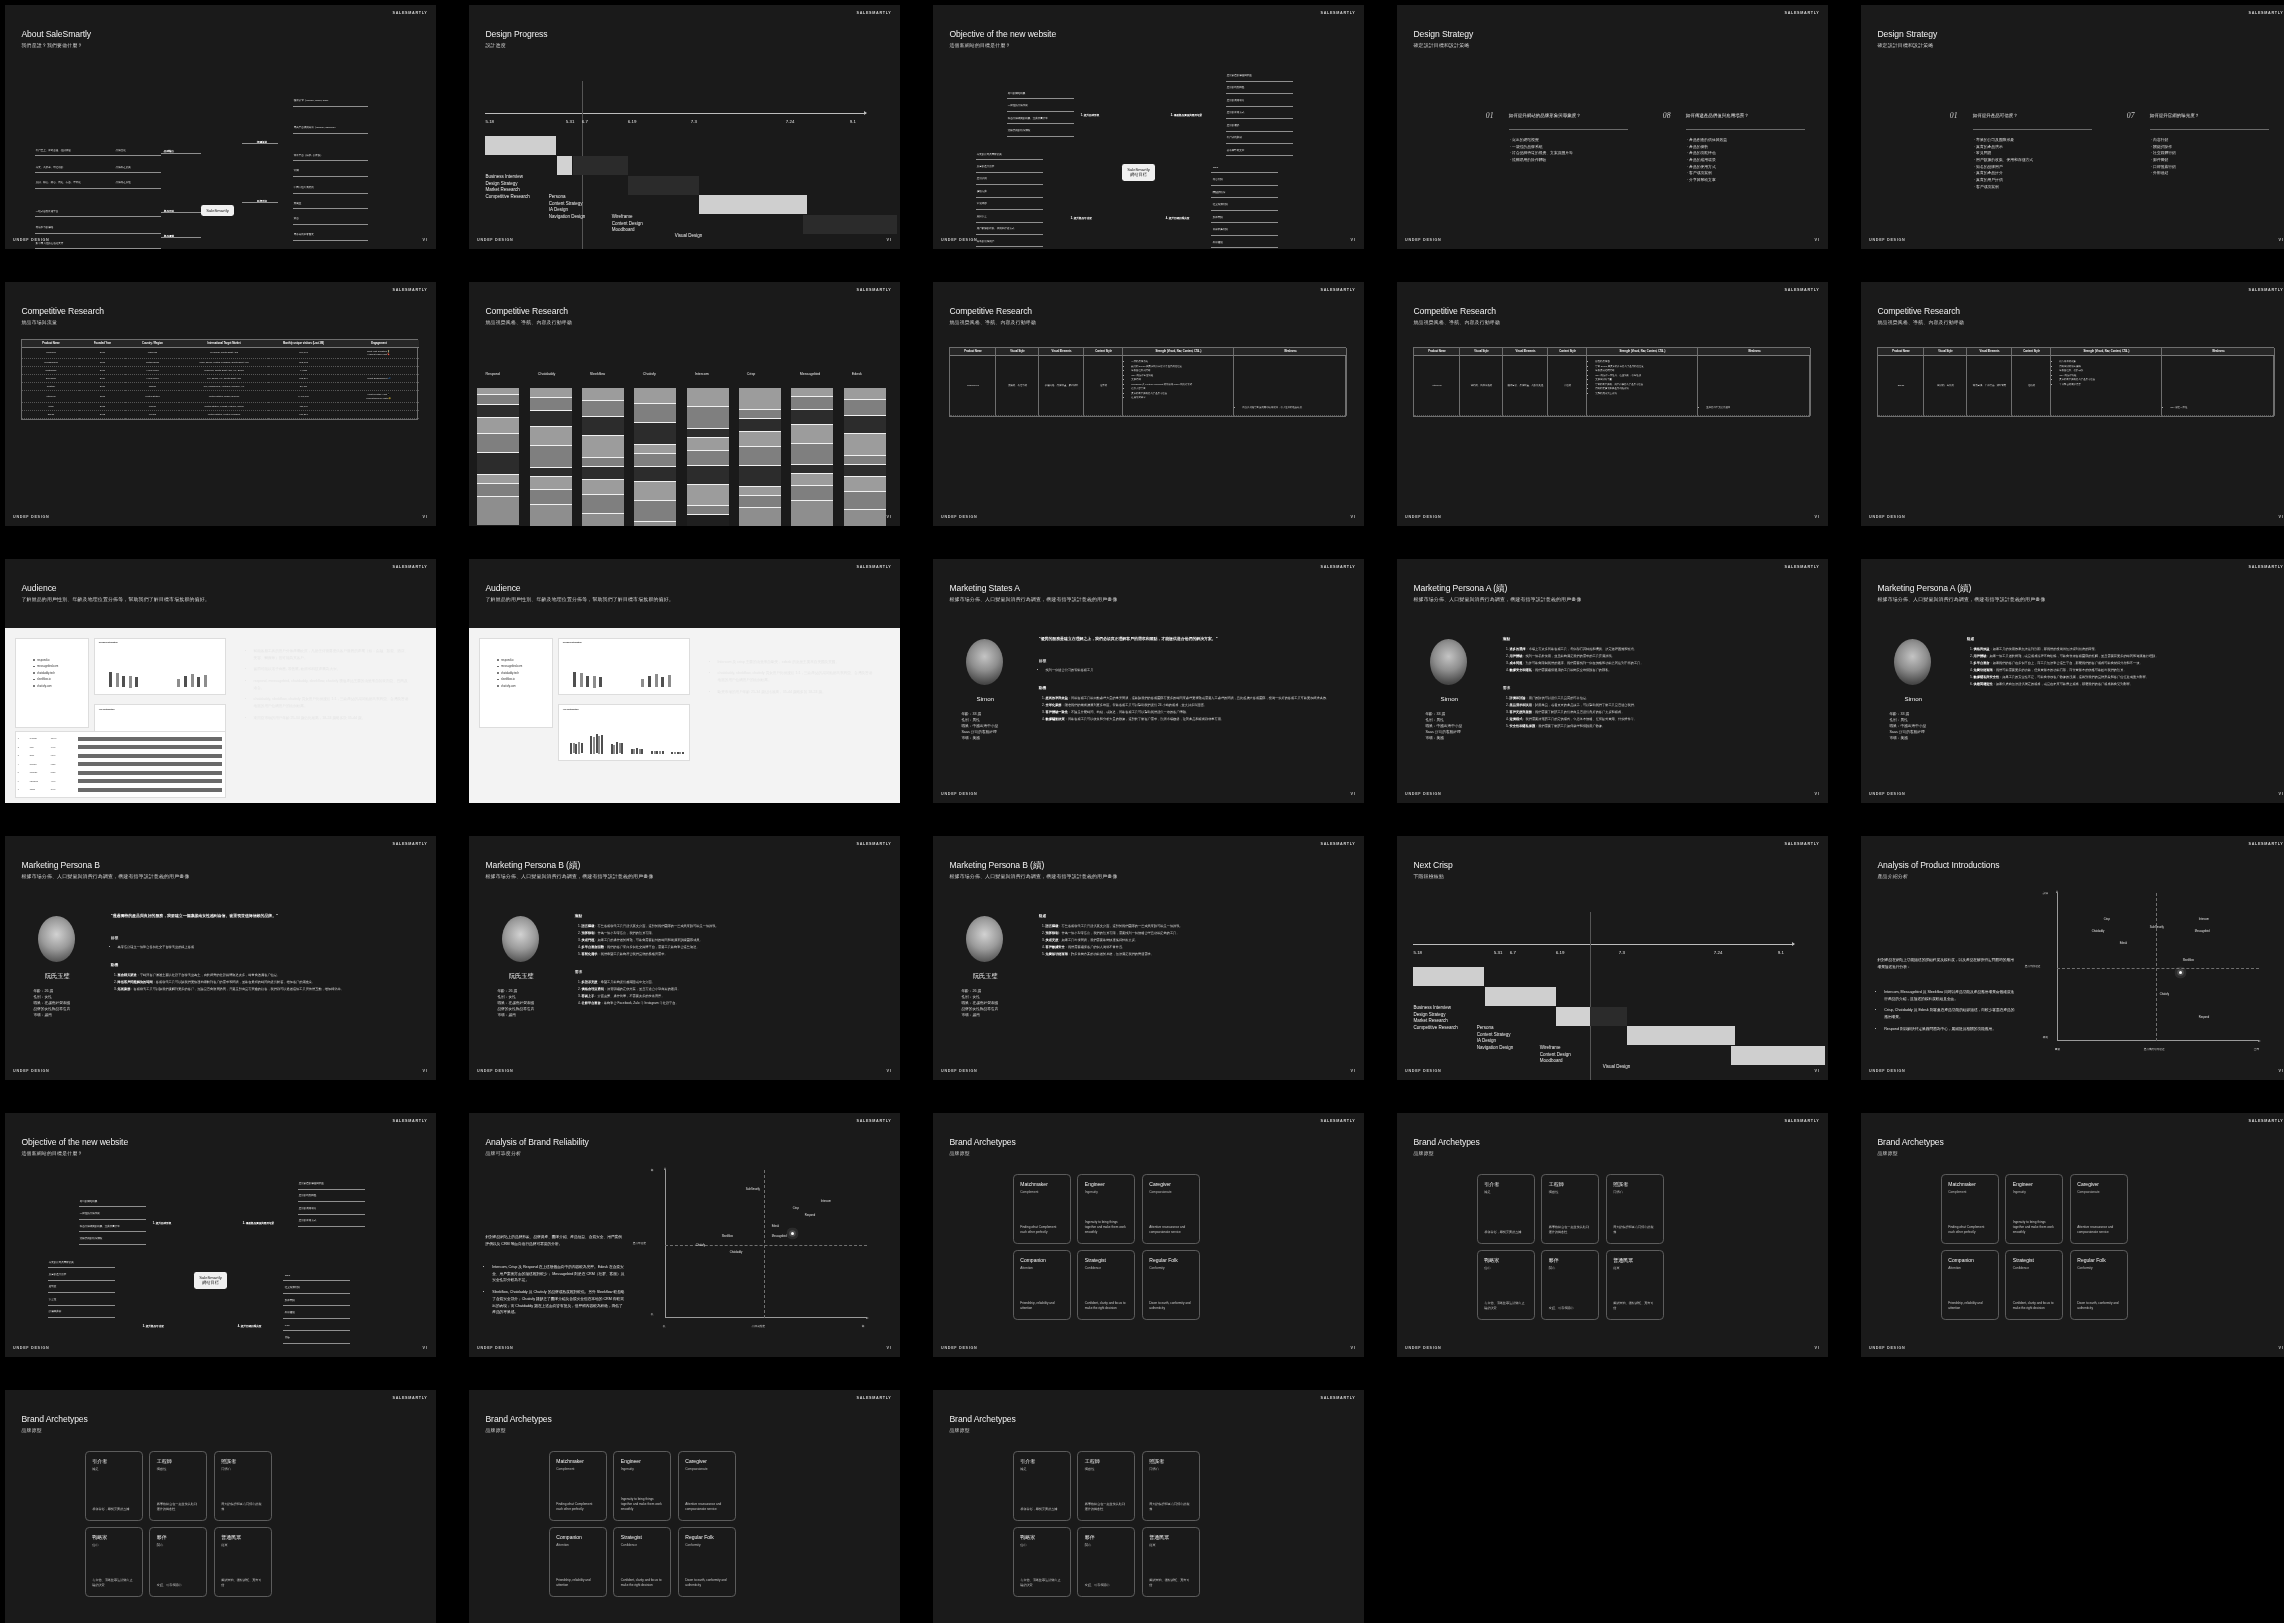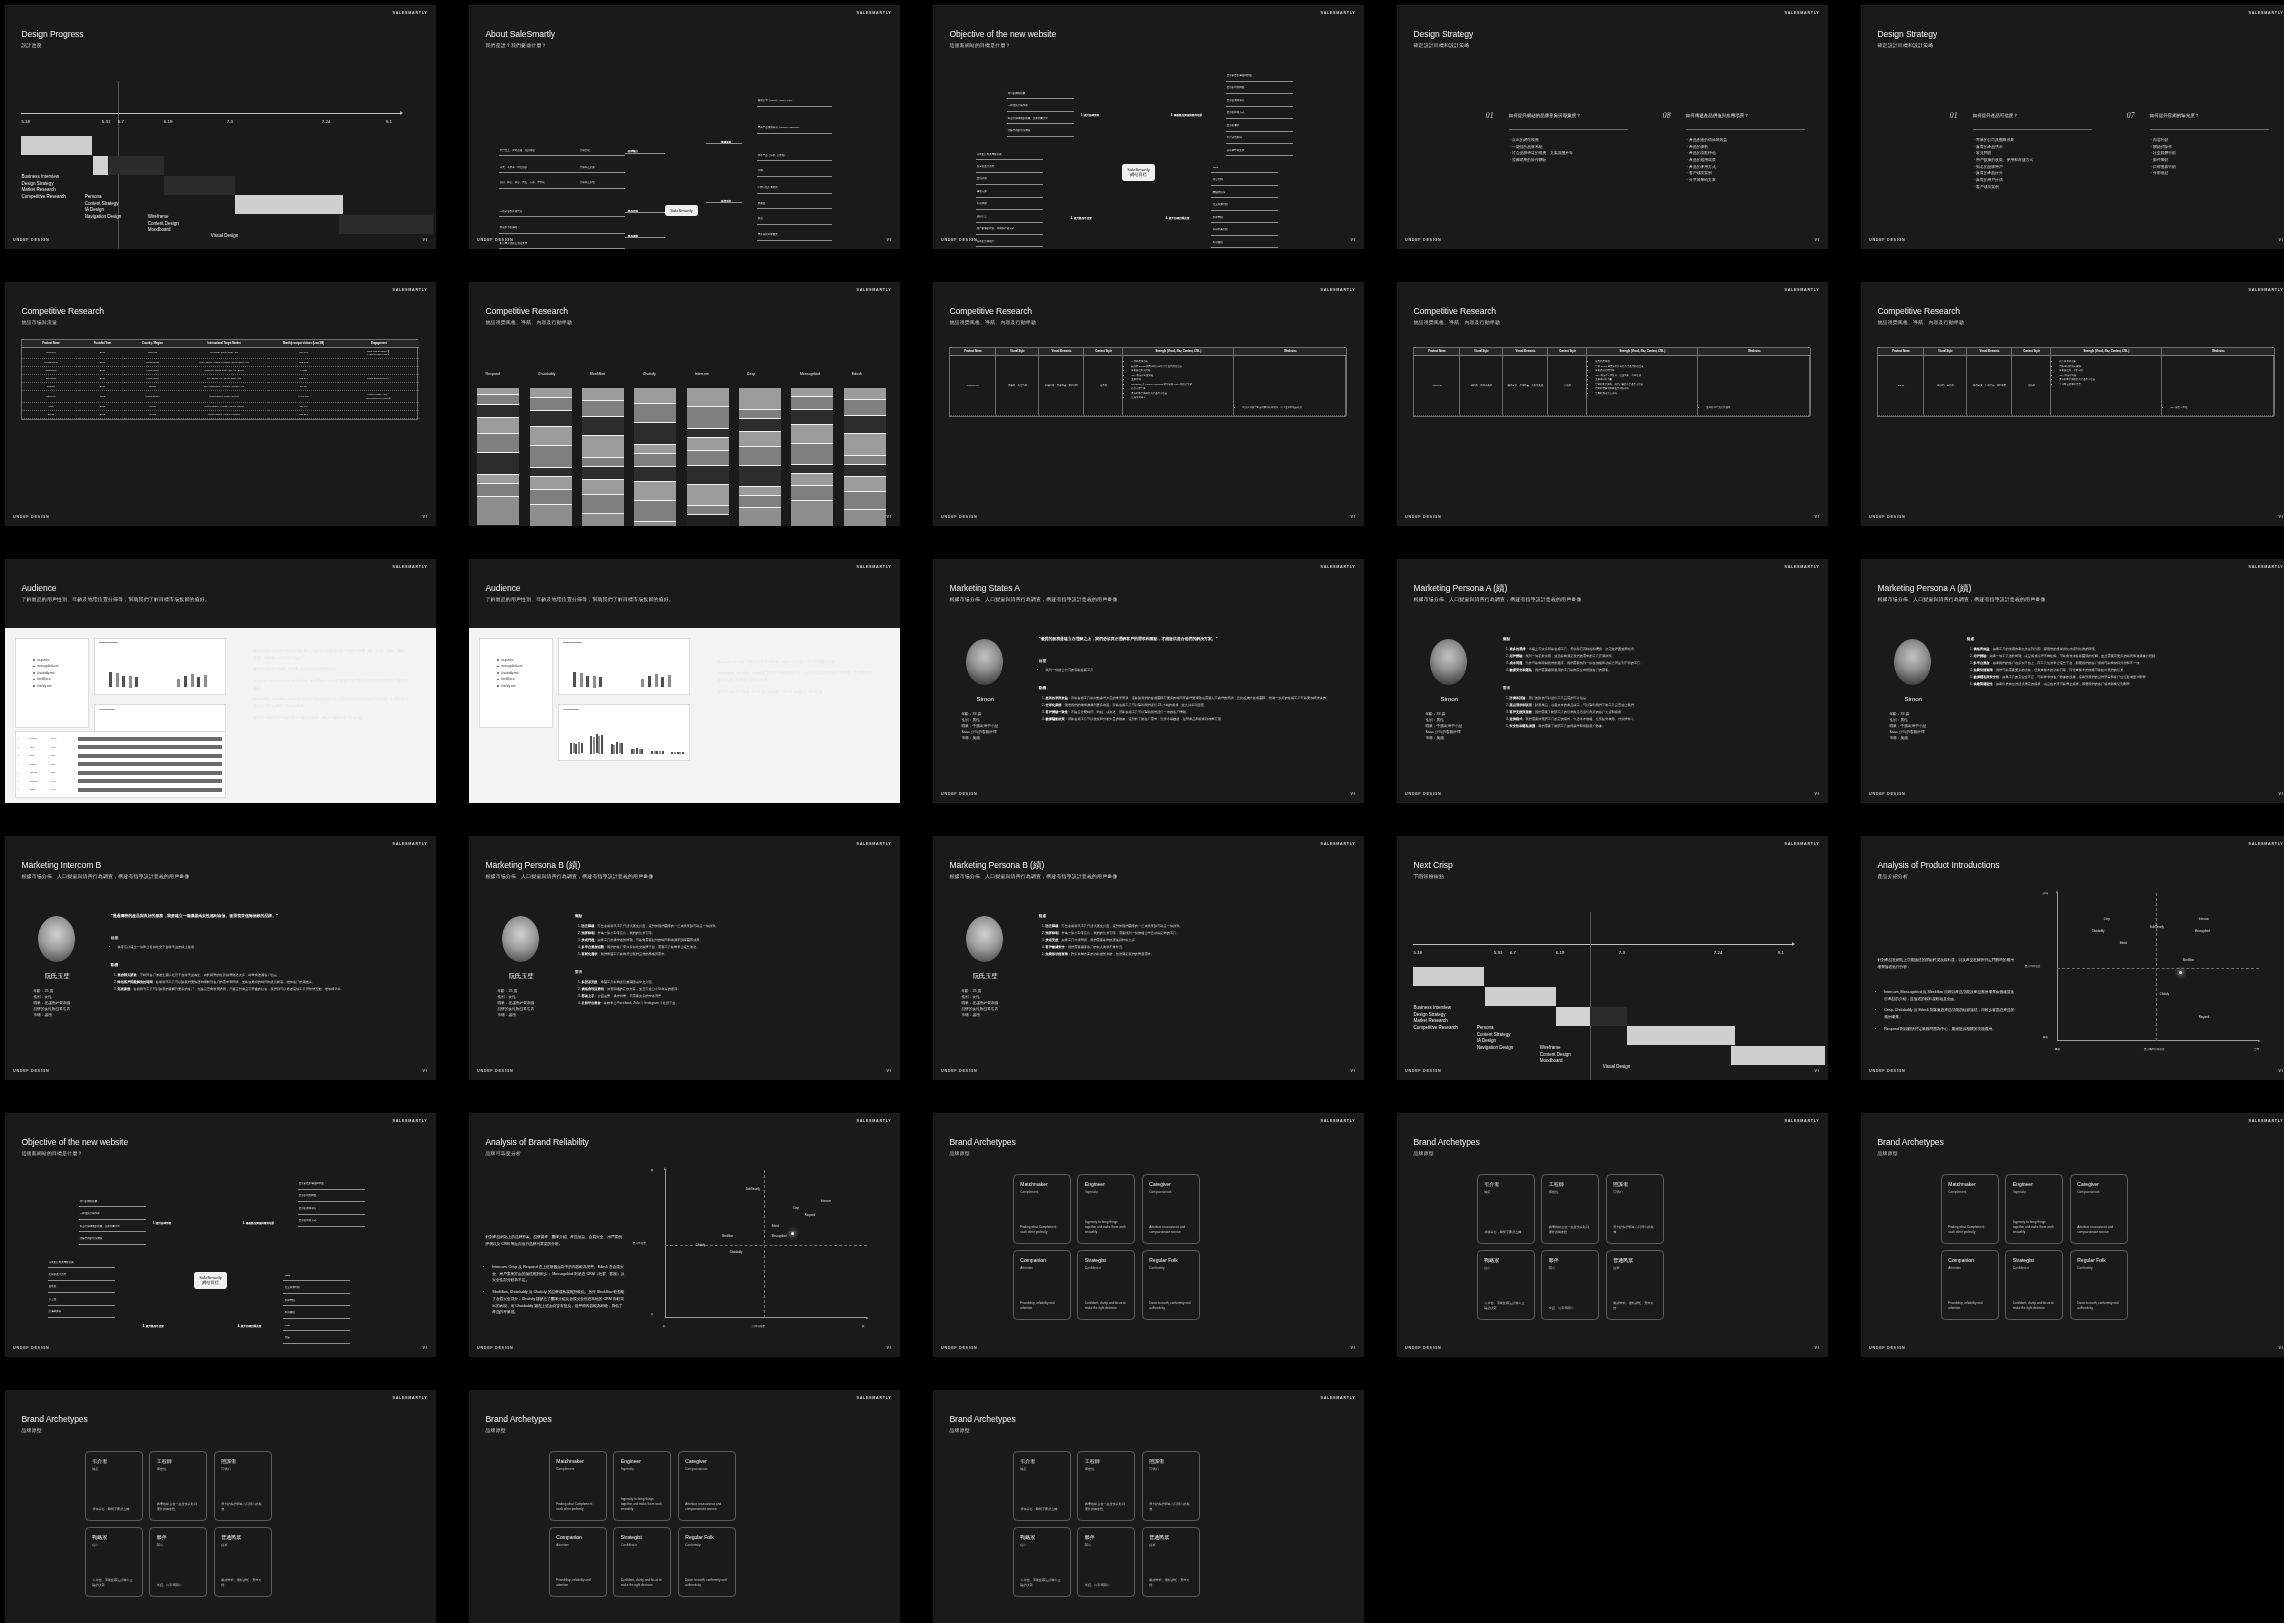--- a/index.html
+++ b/index.html
@@ -136,48 +136,20 @@
   .wf-col .seg { width:100%; border-bottom:0.6px solid #f0f0f0; }
 </style>
 </head>
 <body>
 
 <div id="grid">
     <div class="slide">
       <div class="hdr">SALESMARTLY</div>
   <div class="ftr-l">UNDEF DESIGN</div>
   <div class="ftr-r">VI</div>
-      <div class="title">Design Progress</div>
-  <div class="subtitle">設計進度</div>
-      <div class="body">
-        <div class="gantt-axis"></div>
-        <div class="gantt-vline" style="left:113px"></div>
-        <div class="tick" style="left:16.7px">5.18</div>
-        <div class="tick" style="left:97px">5.31</div>
-        <div class="tick" style="left:113px">6.7</div>
-        <div class="tick" style="left:159px">6.19</div>
-        <div class="tick" style="left:222px">7.3</div>
-        <div class="tick" style="left:317px">7.24</div>
-        <div class="tick" style="left:381px">9.1</div>
-        <div class="bar lt" style="left:16.7px;top:131px;width:71px"></div>
-        <div class="bar sol" style="left:88px;top:151px;width:15.5px"></div>
-        <div class="bar dk" style="left:104px;top:151px;width:55px"></div>
-        <div class="bar dk" style="left:159px;top:171px;width:71px"></div>
-        <div class="bar lt" style="left:230px;top:190px;width:108px"></div>
-        <div class="bar dk" style="left:334px;top:210px;width:94px"></div>
-        <div class="glbl" style="left:16.7px;top:169px">Business Interview<br>Design Strategy<br>Market Research<br>Competitive Research</div>
-        <div class="glbl" style="left:80px;top:189px">Persona<br>Content Strategy<br>IA Design<br>Navigation Design</div>
-        <div class="glbl" style="left:143px;top:209px">Wireframe<br>Content Design<br>Moodboard</div>
-        <div class="glbl" style="left:206px;top:228px">Visual Design</div>
-      </div>
-    </div>
-    <div class="slide">
-      <div class="hdr">SALESMARTLY</div>
-  <div class="ftr-l">UNDEF DESIGN</div>
-  <div class="ftr-r">VI</div>
       <div class="title">About SaleSmartly</div>
   <div class="subtitle">我們是誰？我們要做什麼？</div>
       <div class="body">
         <div class="mm-center" style="left:196px;top:200px">SaleSmartly</div>
         <div class="mm-node b" style="left:159px;top:145px">品牌核心</div>
         <div class="mm-line" style="left:156px;top:148px;width:40px"></div>
         <div class="mm-node" style="left:111px;top:144px">品牌文化</div>
         <div class="mm-node" style="left:31px;top:144px;width:76px">客戶至上、使命必達、坦誠溝通</div>
         <div class="mm-line" style="left:30px;top:150px;width:126px"></div>
         <div class="mm-node" style="left:111px;top:161px">品牌外在形象</div>
@@ -209,20 +181,48 @@
         <div class="mm-node b" style="left:252px;top:195px">目標市場</div>
         <div class="mm-line" style="left:237px;top:197px;width:36px"></div>
         <div class="mm-node" style="left:289px;top:181px;width:74px">中國大陸出海業務</div>
         <div class="mm-line" style="left:288px;top:188px;width:75px"></div>
         <div class="mm-node" style="left:289px;top:197px;width:74px">東南亞</div>
         <div class="mm-line" style="left:288px;top:203px;width:75px"></div>
         <div class="mm-node" style="left:289px;top:212px;width:74px">港台</div>
         <div class="mm-line" style="left:288px;top:219px;width:75px"></div>
         <div class="mm-node" style="left:289px;top:228px;width:74px">電子商務和零售業</div>
         <div class="mm-line" style="left:288px;top:235px;width:75px"></div>
+      </div>
+    </div>
+    <div class="slide">
+      <div class="hdr">SALESMARTLY</div>
+  <div class="ftr-l">UNDEF DESIGN</div>
+  <div class="ftr-r">VI</div>
+      <div class="title">Design Progress</div>
+  <div class="subtitle">設計進度</div>
+      <div class="body">
+        <div class="gantt-axis"></div>
+        <div class="gantt-vline" style="left:113px"></div>
+        <div class="tick" style="left:16.7px">5.18</div>
+        <div class="tick" style="left:97px">5.31</div>
+        <div class="tick" style="left:113px">6.7</div>
+        <div class="tick" style="left:159px">6.19</div>
+        <div class="tick" style="left:222px">7.3</div>
+        <div class="tick" style="left:317px">7.24</div>
+        <div class="tick" style="left:381px">9.1</div>
+        <div class="bar lt" style="left:16.7px;top:131px;width:71px"></div>
+        <div class="bar sol" style="left:88px;top:151px;width:15.5px"></div>
+        <div class="bar dk" style="left:104px;top:151px;width:55px"></div>
+        <div class="bar dk" style="left:159px;top:171px;width:71px"></div>
+        <div class="bar lt" style="left:230px;top:190px;width:108px"></div>
+        <div class="bar dk" style="left:334px;top:210px;width:94px"></div>
+        <div class="glbl" style="left:16.7px;top:169px">Business Interview<br>Design Strategy<br>Market Research<br>Competitive Research</div>
+        <div class="glbl" style="left:80px;top:189px">Persona<br>Content Strategy<br>IA Design<br>Navigation Design</div>
+        <div class="glbl" style="left:143px;top:209px">Wireframe<br>Content Design<br>Moodboard</div>
+        <div class="glbl" style="left:206px;top:228px">Visual Design</div>
       </div>
     </div>
     <div class="slide">
       <div class="hdr">SALESMARTLY</div>
   <div class="ftr-l">UNDEF DESIGN</div>
   <div class="ftr-r">VI</div>
       <div class="title">Objective of the new website</div>
   <div class="subtitle">這個新網站的目標是什麼？</div>
       <div class="body">
         <div class="mm-center" style="left:189px;top:159px">SaleSmartly<br>網站目標</div>
@@ -819,21 +819,21 @@
           <li><b>免費功能有限</b>：我們可能需要更多的功能，但免費版本的功能有限，而付費版本的價格可能超出我們的預算。</li>
           <li><b>數據隱私與安全性</b>：如果工具的安全性不足，可能會導致客戶數據的洩漏，這將對我們的品牌形象和客戶信任造成重大影響。</li>
           <li><b>供應商穩定性</b>：如果供應商無法提供穩定的服務，或是在未來可能停止服務，那麼我們的客戶服務將會受到影響。</li>
         </ol>
       </div>
     </div>
     <div class="slide">
       <div class="hdr">SALESMARTLY</div>
   <div class="ftr-l">UNDEF DESIGN</div>
   <div class="ftr-r">VI</div>
-      <div class="title">Marketing Intercom B</div>
+      <div class="title">Marketing Persona B</div>
   <div class="subtitle">根據市場分佈、人口變量與消費行為調查，構建有指導設計意義的用戶畫像</div>
       <div class="body">
         <div class="avatar f" style="left:33px;top:80px"></div>
         <div class="p-name" style="left:15.5px;top:136px;width:74px">阮氏玉璧</div>
         <div class="p-meta" style="left:28.6px;top:152px;width:65px">年齡：26 歲<br>性別：女性<br>職業：在越南經營泰國<br>品牌的女性飾品零售店<br>市場：越南</div>
         <div class="p-quote" style="left:106px;top:77px;width:310px">"透過獨特的產品與良好的服務，我要建立一個讓越南女性感到自信、被重視並值得信賴的品牌。"</div>
         <div class="p-h" style="left:106px;top:99px">目標</div>
         <ul class="p-ul" style="left:108px;top:109px;width:306px">
           <li>為零售店建立一個整合各個社交平台聊天室的線上客服</li>
         </ul>

